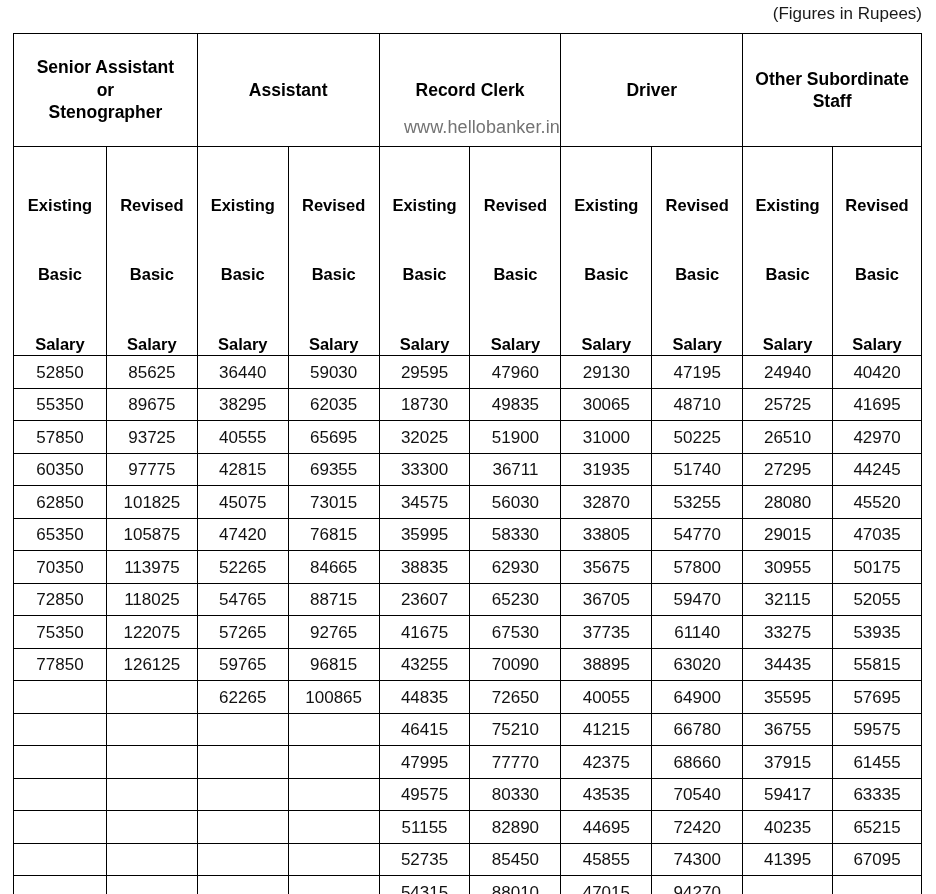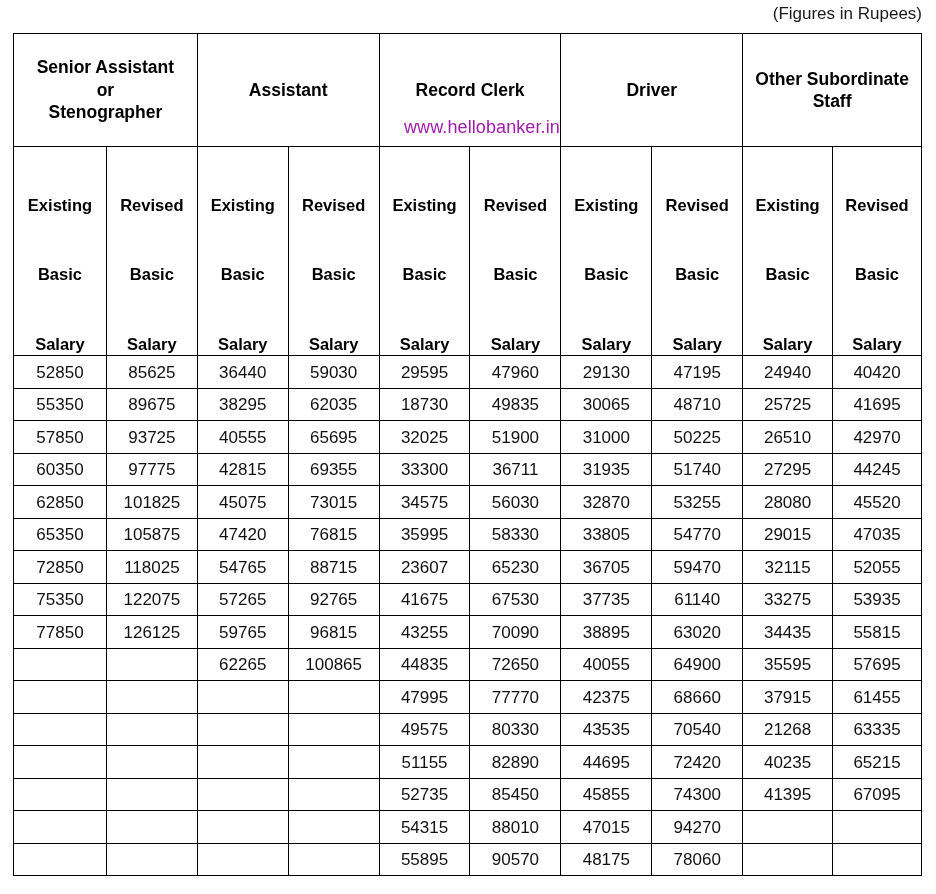--- a/index.html
+++ b/index.html
@@ -89,21 +89,21 @@
   col.c7 { width: 90px; }
   col.c8 { width: 89px; }
   col.c9 { width: 88px; }
 
   .watermark {
     position: absolute;
     left: 404px;
     top: 117px;
     font-size: 18px;
     font-weight: 400;
-    color: #a21caf;
+    color: #737373;
     white-space: nowrap;
     letter-spacing: 0.1px;
     z-index: 5;
     pointer-events: none;
   }
 </style>
 </head>
 <body>
 
 <div id="page">
@@ -265,20 +265,32 @@
             <td class="cell">47420</td>
             <td class="cell">76815</td>
             <td class="cell">35995</td>
             <td class="cell">58330</td>
             <td class="cell">33805</td>
             <td class="cell">54770</td>
             <td class="cell">29015</td>
             <td class="cell">47035</td>
           </tr>
           <tr>
+            <td class="cell">70350</td>
+            <td class="cell">113975</td>
+            <td class="cell">52265</td>
+            <td class="cell">84665</td>
+            <td class="cell">38835</td>
+            <td class="cell">62930</td>
+            <td class="cell">35675</td>
+            <td class="cell">57800</td>
+            <td class="cell">30955</td>
+            <td class="cell">50175</td>
+          </tr>
+          <tr>
             <td class="cell">72850</td>
             <td class="cell">118025</td>
             <td class="cell">54765</td>
             <td class="cell">88715</td>
             <td class="cell">23607</td>
             <td class="cell">65230</td>
             <td class="cell">36705</td>
             <td class="cell">59470</td>
             <td class="cell">32115</td>
             <td class="cell">52055</td>
@@ -317,37 +329,49 @@
             <td class="cell">40055</td>
             <td class="cell">64900</td>
             <td class="cell">35595</td>
             <td class="cell">57695</td>
           </tr>
           <tr>
             <td class="cell empty"></td>
             <td class="cell empty"></td>
             <td class="cell empty"></td>
             <td class="cell empty"></td>
+            <td class="cell">46415</td>
+            <td class="cell">75210</td>
+            <td class="cell">41215</td>
+            <td class="cell">66780</td>
+            <td class="cell">36755</td>
+            <td class="cell">59575</td>
+          </tr>
+          <tr>
+            <td class="cell empty"></td>
+            <td class="cell empty"></td>
+            <td class="cell empty"></td>
+            <td class="cell empty"></td>
             <td class="cell">47995</td>
             <td class="cell">77770</td>
             <td class="cell">42375</td>
             <td class="cell">68660</td>
             <td class="cell">37915</td>
             <td class="cell">61455</td>
           </tr>
           <tr>
             <td class="cell empty"></td>
             <td class="cell empty"></td>
             <td class="cell empty"></td>
             <td class="cell empty"></td>
             <td class="cell">49575</td>
             <td class="cell">80330</td>
             <td class="cell">43535</td>
             <td class="cell">70540</td>
-            <td class="cell">21268</td>
+            <td class="cell">59417</td>
             <td class="cell">63335</td>
           </tr>
           <tr>
             <td class="cell empty"></td>
             <td class="cell empty"></td>
             <td class="cell empty"></td>
             <td class="cell empty"></td>
             <td class="cell">51155</td>
             <td class="cell">82890</td>
             <td class="cell">44695</td>

